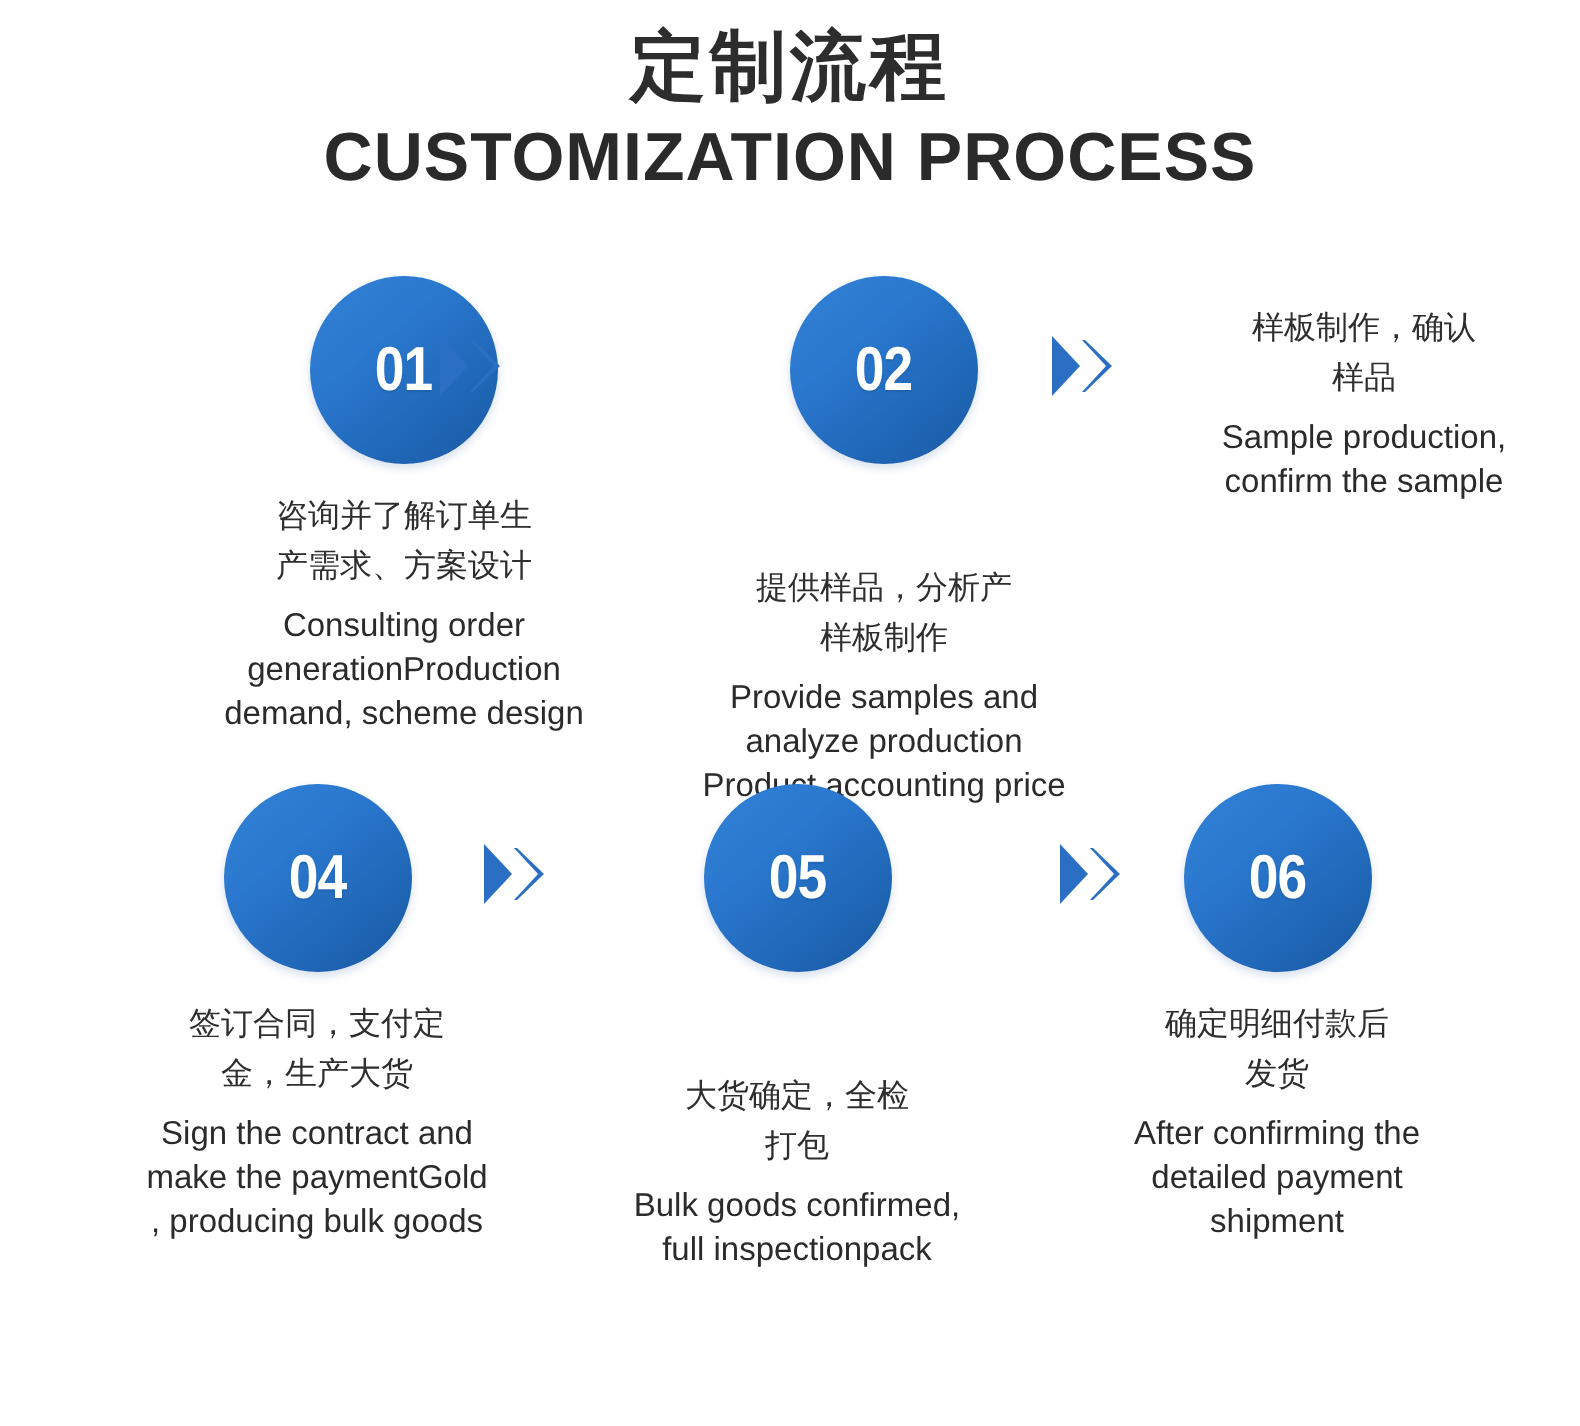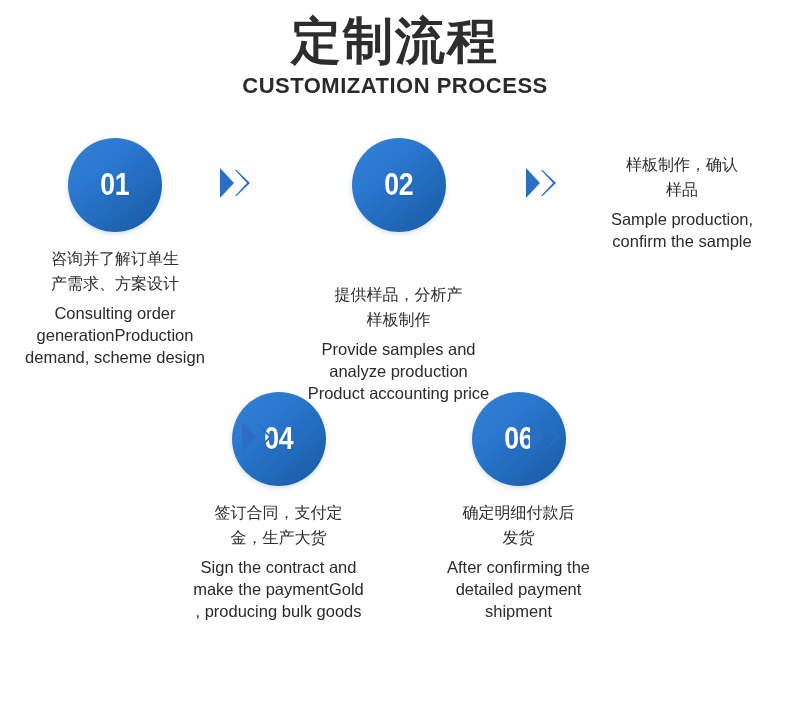--- a/index.html
+++ b/index.html
@@ -24,47 +24,47 @@
 
   
   .header {
     position: absolute;
     top: 14px;
     left: 0;
     width: 790px;
     text-align: center;
   }
   .title-cn {
-    font-size: 50px;
+    font-size: 38px;
     font-weight: 700;
     letter-spacing: 2px;
     color: #2d2d2d;
     line-height: 1.08;
     margin: 0;
   }
   .title-en {
-    font-size: 22px;
+    font-size: 34px;
     font-weight: 700;
     letter-spacing: 0.5px;
     color: #2a2a2a;
     line-height: 1.1;
     margin: 6px 0 0 0;
   }
 
   
   .row {
     position: absolute;
     left: 0;
     width: 790px;
     display: flex;
     flex-direction: row;
     align-items: flex-start;
     justify-content: space-between;
   }
-  .row-1 { top: 138px; }
+  .row-1 { top: 138px; justify-content: flex-end; }
   .row-2 { top: 392px; justify-content: center; }
 
   .step {
     position: relative;
     width: 240px;
     display: flex;
     flex-direction: column;
     align-items: center;
   }
   .step-1 { margin-left: -5px; }
@@ -198,20 +198,33 @@
       </div>
       <div class="text-block">
         <p class="text-cn">签订合同，支付定
 金，生产大货</p>
         <p class="text-en">Sign the contract and
 make the paymentGold
 , producing bulk goods</p>
       </div>
     </div>
 
+    <div class="step step-2">
+      <div class="circle-wrap">
+        <div class="circle">
+          <span class="circle-num">05</span>
+        </div>
+      </div>
+      <div class="text-block">
+        <p class="text-cn">大货确定，全检
+打包</p>
+        <p class="text-en">Bulk goods confirmed,
+full inspectionpack</p>
+      </div>
+    </div>
 
     <div class="step step-3">
       <div class="circle-wrap">
         <div class="circle">
           <span class="circle-num">06</span>
         </div>
       </div>
       <div class="text-block">
         <p class="text-cn">确定明细付款后
 发货</p>

